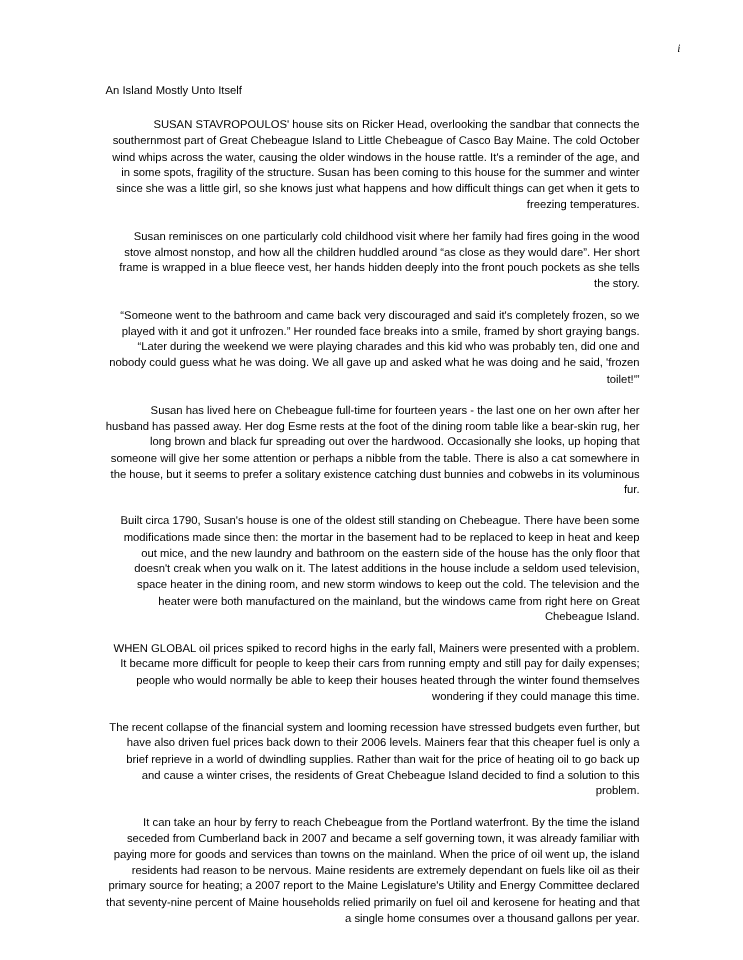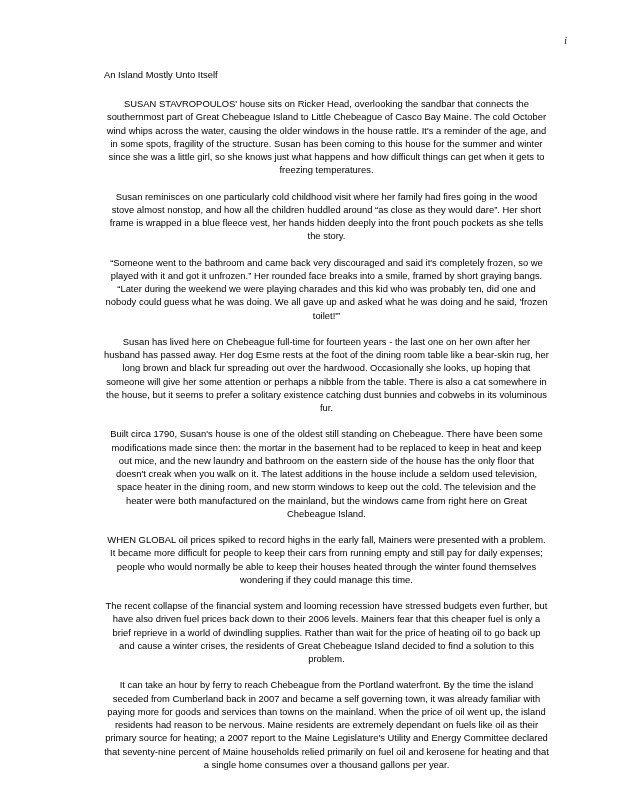--- a/index.html
+++ b/index.html
@@ -29,35 +29,34 @@
     font-size: 9.5px;
     font-style: italic;
     font-family: "Liberation Serif", serif;
     color: #000;
   }
   .content {
     position: absolute;
     left: 88px;
     top: 68px;
     width: 445px;
-    margin-left: 16px;
   }
   .title-block {
     margin-bottom: 16px;
   }
   .title-line {
     font-size: 9.4px;
     line-height: 13.2px;
     color: #000;
   }
   p.para {
     font-size: 9.4px;
     line-height: 13.25px;
     margin: 0 0 13px 0;
-    text-align: center;
+    text-align: right;
     color: #000;
     letter-spacing: 0.01px;
   }
   p.para:last-child {
     margin-bottom: 0;
   }
 </style>
 </head>
 <body>
 

